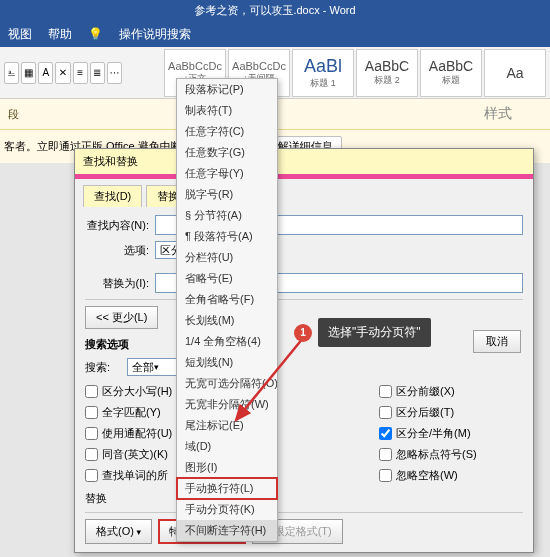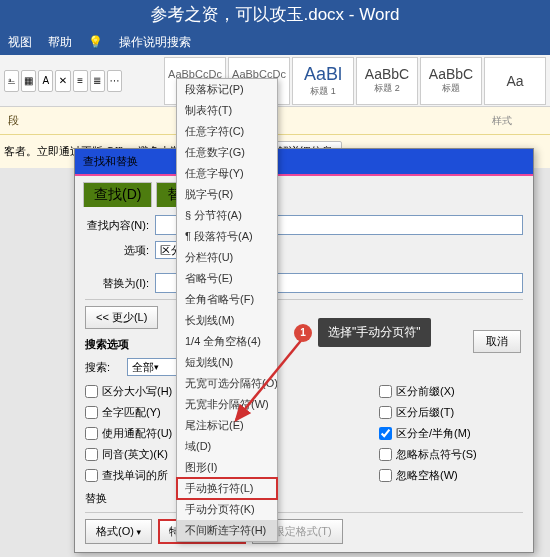--- a/index.html
+++ b/index.html
@@ -1,34 +1,34 @@
 <!DOCTYPE html>
 <html><head>
 <meta charset="utf-8">
 <style>
 * { margin: 0; padding: 0; box-sizing: border-box; font-family: "Microsoft YaHei", sans-serif; font-size: 11px; }
 body { background: #e6e6e6; width: 550px; height: 557px; overflow: hidden; position: relative; }
-.titlebar { background: #2b579a; color: #fff; text-align: center; padding: 3px 0; font-size: 17px; }
+.titlebar { background: #2b579a; color: #fff; text-align: center; padding: 3px 0; font-size: 11px; }
 .ribbon-tabs { background: #2b579a; color: #fff; display: flex; align-items: center; padding: 0 8px; height: 26px; gap: 16px; }
 .ribbon-tabs span { font-size: 12px; }
 .toolbar { background: #f3f3f3; border-bottom: 1px solid #d0d0d0; height: 52px; display: flex; align-items: center; padding: 0 4px; gap: 2px; }
 .btn-sm { width: 22px; height: 22px; border: 1px solid #c0c0c0; background: #fff; border-radius: 2px; display: inline-flex; align-items: center; justify-content: center; font-size: 10px; }
 .styles-area { display: flex; margin-left: 40px; gap: 2px; }
 .style-box { background: #fff; border: 1px solid #ccc; width: 62px; height: 48px; display: flex; flex-direction: column; align-items: center; justify-content: center; font-size: 9px; color: #666; }
 .style-box .big { font-size: 14px; color: #444; }
 .style-box .xl { font-size: 18px; color: #2b579a; }
 .yellow-bar { background: #fff9e5; border-bottom: 1px solid #e8d88c; padding: 6px 8px; display: flex; align-items: center; justify-content: space-between; font-size: 11px; color: #5c4a1a; }
-.yellow-bar .right-label { color: #888; font-size: 10px; margin-right: 30px; }
+.yellow-bar .right-label { color: #888; font-size: 14px; margin-right: 30px; }
 .notice-bar { background: #fff9e5; padding: 6px 4px; display: flex; align-items: center; gap: 8px; font-size: 10px; }
 .notice-bar .btn { background: #fff; border: 1px solid #c0c0c0; border-radius: 2px; padding: 2px 8px; }
 
 .dialog { position: absolute; left: 74px; top: 148px; width: 460px; height: 405px; background: #f0f0f0; border: 1px solid #888; box-shadow: 2px 2px 8px rgba(0,0,0,.3); }
-.dlg-title { background: #1d4ed8; border-bottom: 2px solid #ec4899; padding: 5px 8px; font-size: 12px; display: flex; justify-content: space-between; }
+.dlg-title { background: #fef9c3; border-bottom: 5px solid #ec4899; padding: 5px 8px; font-size: 12px; display: flex; justify-content: space-between; }
 .dlg-tabs { display: flex; gap: 4px; padding: 6px 8px 0 8px; }
-.dlg-tab { background: #4d7c0f; border: 1px solid #c0c0c0; border-bottom: none; padding: 3px 10px; font-size: 14px; }
+.dlg-tab { background: #fef9c3; border: 1px solid #c0c0c0; border-bottom: none; padding: 3px 10px; font-size: 11px; }
 .dlg-body { background: #f0f0f0; padding: 8px 10px; }
 .form-row { display: flex; align-items: center; margin-bottom: 6px; gap: 6px; }
 .form-row label { width: 64px; text-align: right; font-size: 11px; }
 .form-row input[type=text] { flex: 1; border: 1px solid #7a9ac0; height: 20px; padding: 0 4px; background: #fff; }
 .section-hr { border: none; border-top: 1px solid #c8c8c8; margin: 6px 0; }
 .lessbtn { border: 1px solid #a0a0a0; background: linear-gradient(#fff,#e8e8e8); padding: 3px 10px; font-size: 11px; }
 .search-opts { margin-top: 8px; }
 .search-opts .hdr { font-weight: bold; font-size: 11px; margin-bottom: 6px; }
 .chk-grid { display: flex; }
 .chk-col { flex: 1; display: flex; flex-direction: column; gap: 6px; }

